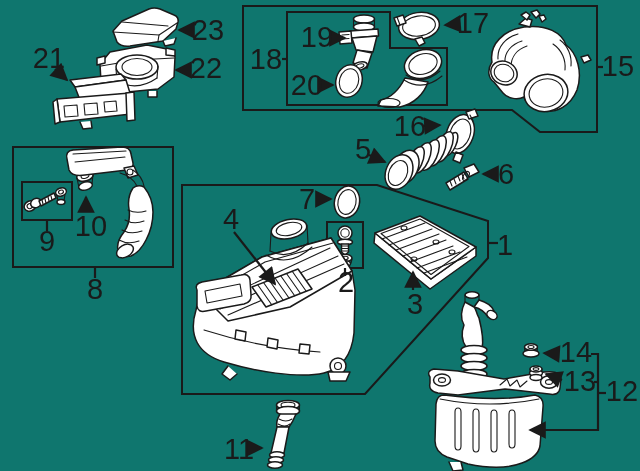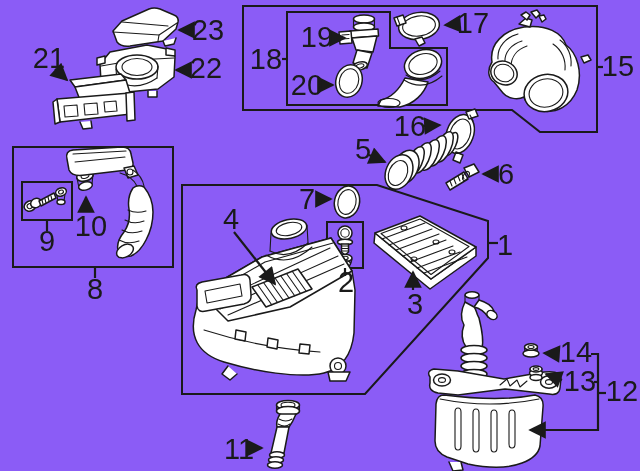--- a/index.html
+++ b/index.html
@@ -9,21 +9,21 @@
   .box{fill:none;stroke:var(--line,#1a1a1a);stroke-width:2;}
   .part{fill:#fff;stroke:var(--line,#1a1a1a);stroke-width:1.5;stroke-linejoin:round;stroke-linecap:round;}
   .thin{fill:none;stroke:var(--line,#1a1a1a);stroke-width:1.1;stroke-linejoin:round;stroke-linecap:round;}
   .leader{fill:none;stroke:var(--line,#1a1a1a);stroke-width:2.2;}
   .callout text{font-family:"Liberation Sans", sans-serif;font-size:29px;fill:var(--line,#1a1a1a);
                 text-anchor:middle;cursor:pointer;}
 </style>
 </head>
 <body>
 
-<div class="stage" style="background: #8b5cf6; --line: #1a1a1a;">
+<div class="stage" style="background: #0f766e; --line: #1a1a1a;">
 <svg width="640" height="471" viewBox="0 0 640 471">
   <defs>
     <marker id="arr" viewBox="0 0 10 10" refX="9" refY="5" markerWidth="10" markerHeight="8" orient="auto">
       <path d="M0,0 L10,5 L0,10 Z" fill="#1a1a1a"></path>
     </marker>
   </defs>
 
   <polygon class="box" points="243,6 597,6 597,132 540,132 512,110 243,110"></polygon>
   <polygon class="box" points="287,12 390,12 390,48 447,48 447,105 287,105"></polygon>
   <rect class="box" x="13" y="147" width="160" height="120"></rect>

